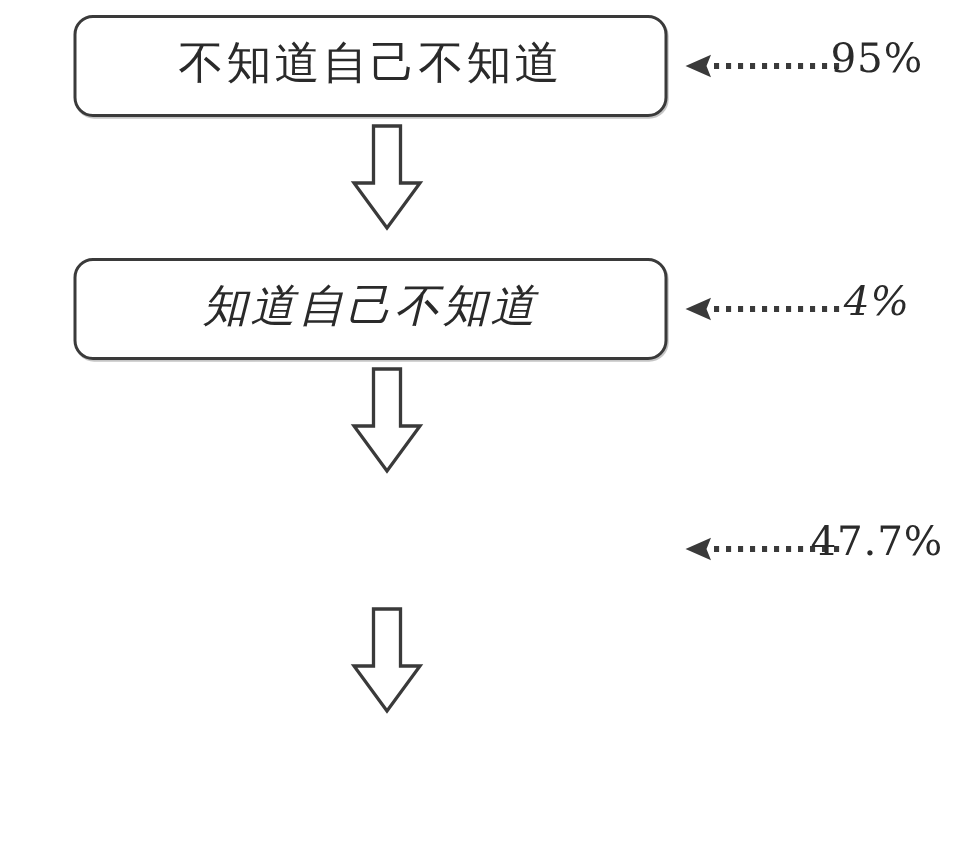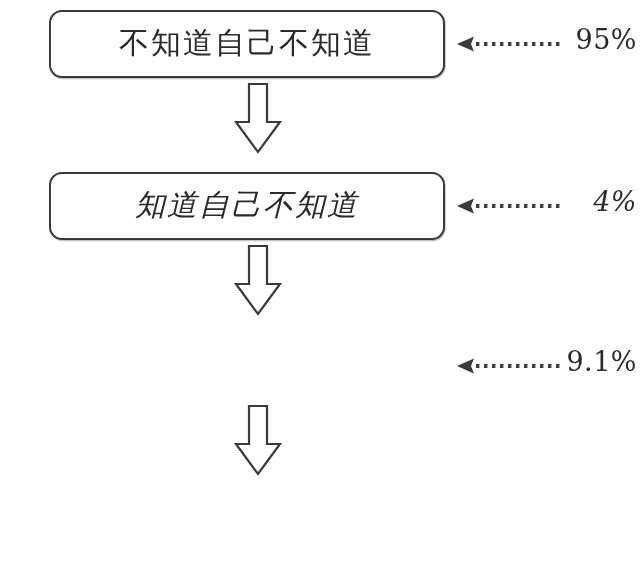--- a/index.html
+++ b/index.html
@@ -67,21 +67,21 @@
     top: 26px;
     width: 110px;
     height: 16px;
   }
 
   .pct {
     position: absolute;
     left: 505px;
     top: 14px;
     width: 105px;
-    text-align: right;
+    text-align: center;
     font-family: "DejaVu Serif", "Liberation Serif", serif;
     font-size: 27px;
     color: #2a2a2a;
     letter-spacing: 0.5px;
   }
 
   .connector {
     position: absolute;
     left: 0;
     width: 640px;
@@ -137,21 +137,21 @@
     </svg>
   </div>
 
   <div class="stage-row" style="top:332px;">
     <div class="leader">
       <svg width="110" height="16" viewBox="0 0 110 16">
         <polygon points="0,8 17,0.5 14,8 17,15.5" fill="#3a3a3a"></polygon>
         <line x1="19" y1="8" x2="106" y2="8" stroke="#3a3a3a" stroke-width="4" stroke-dasharray="3.4 4.6" stroke-linecap="butt"></line>
       </svg>
     </div>
-    <div class="pct">9.1%</div>
+    <div class="pct">47.7%</div>
   </div>
 
   <div class="connector" style="top:400px;">
     <svg width="640" height="92" viewBox="0 0 640 92">
       <polygon points="222,6 240,6 240,44 253,44 231,74 209,44 222,44" fill="#ffffff" stroke="#3a3a3a" stroke-width="2.2" stroke-linejoin="miter"></polygon>
     </svg>
   </div>
 
 
 </div>

